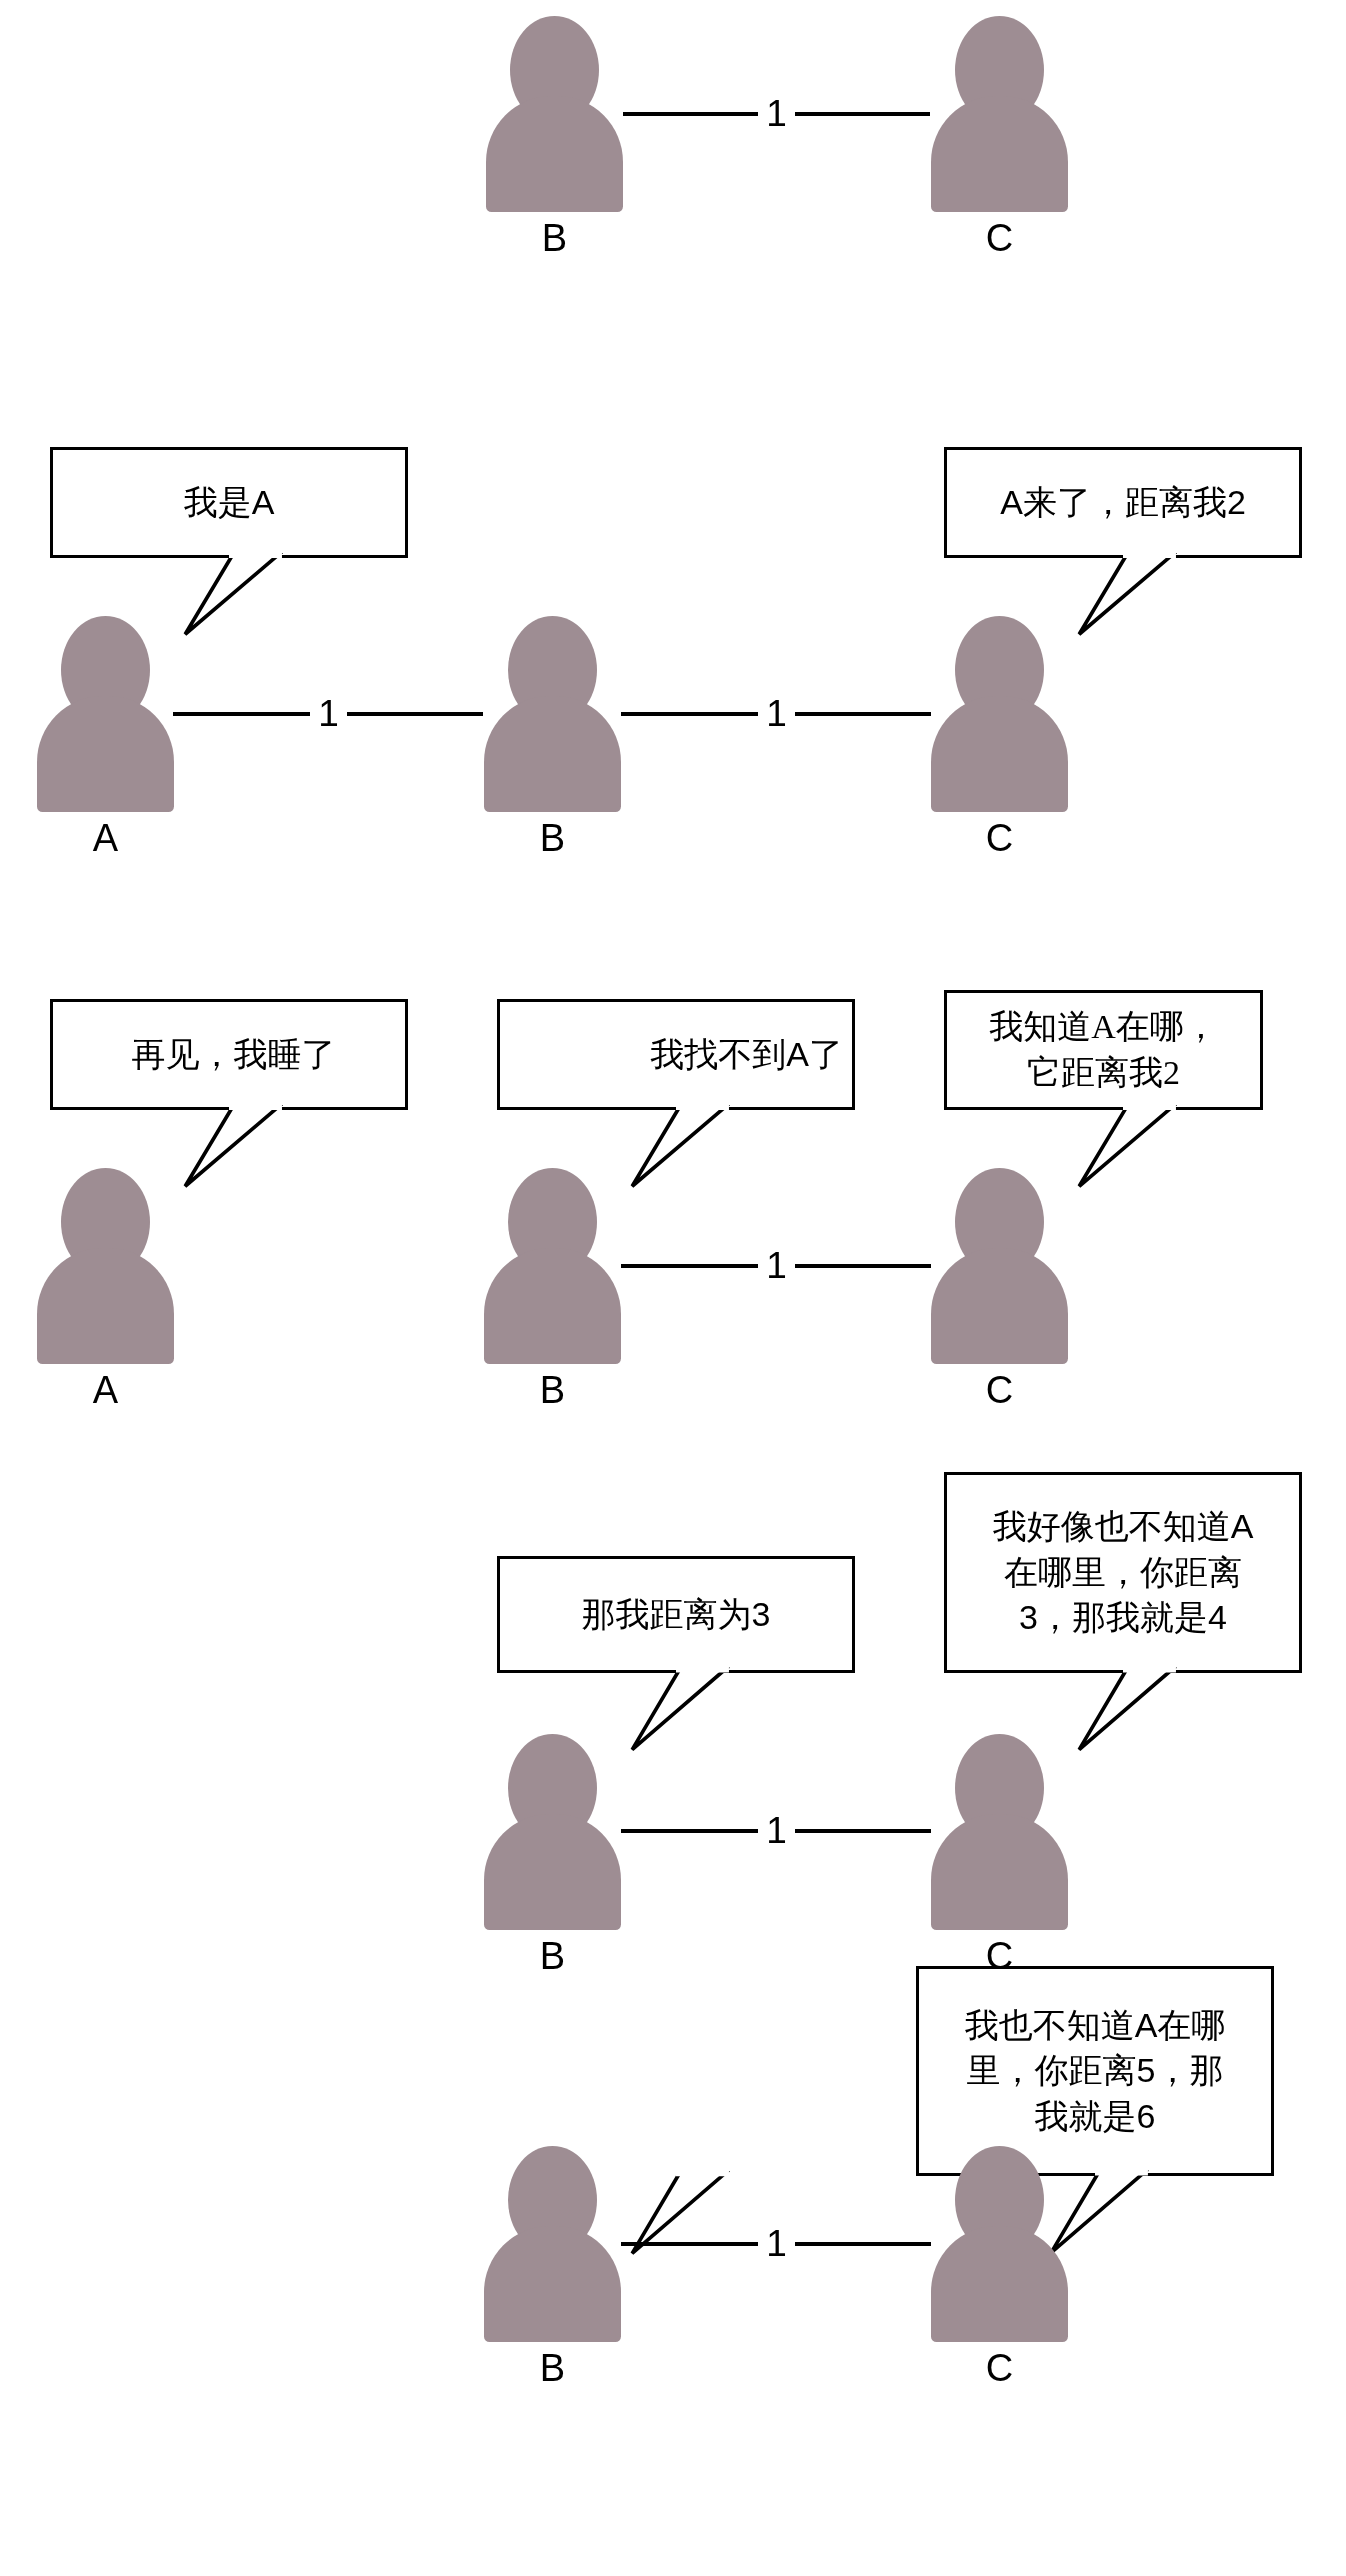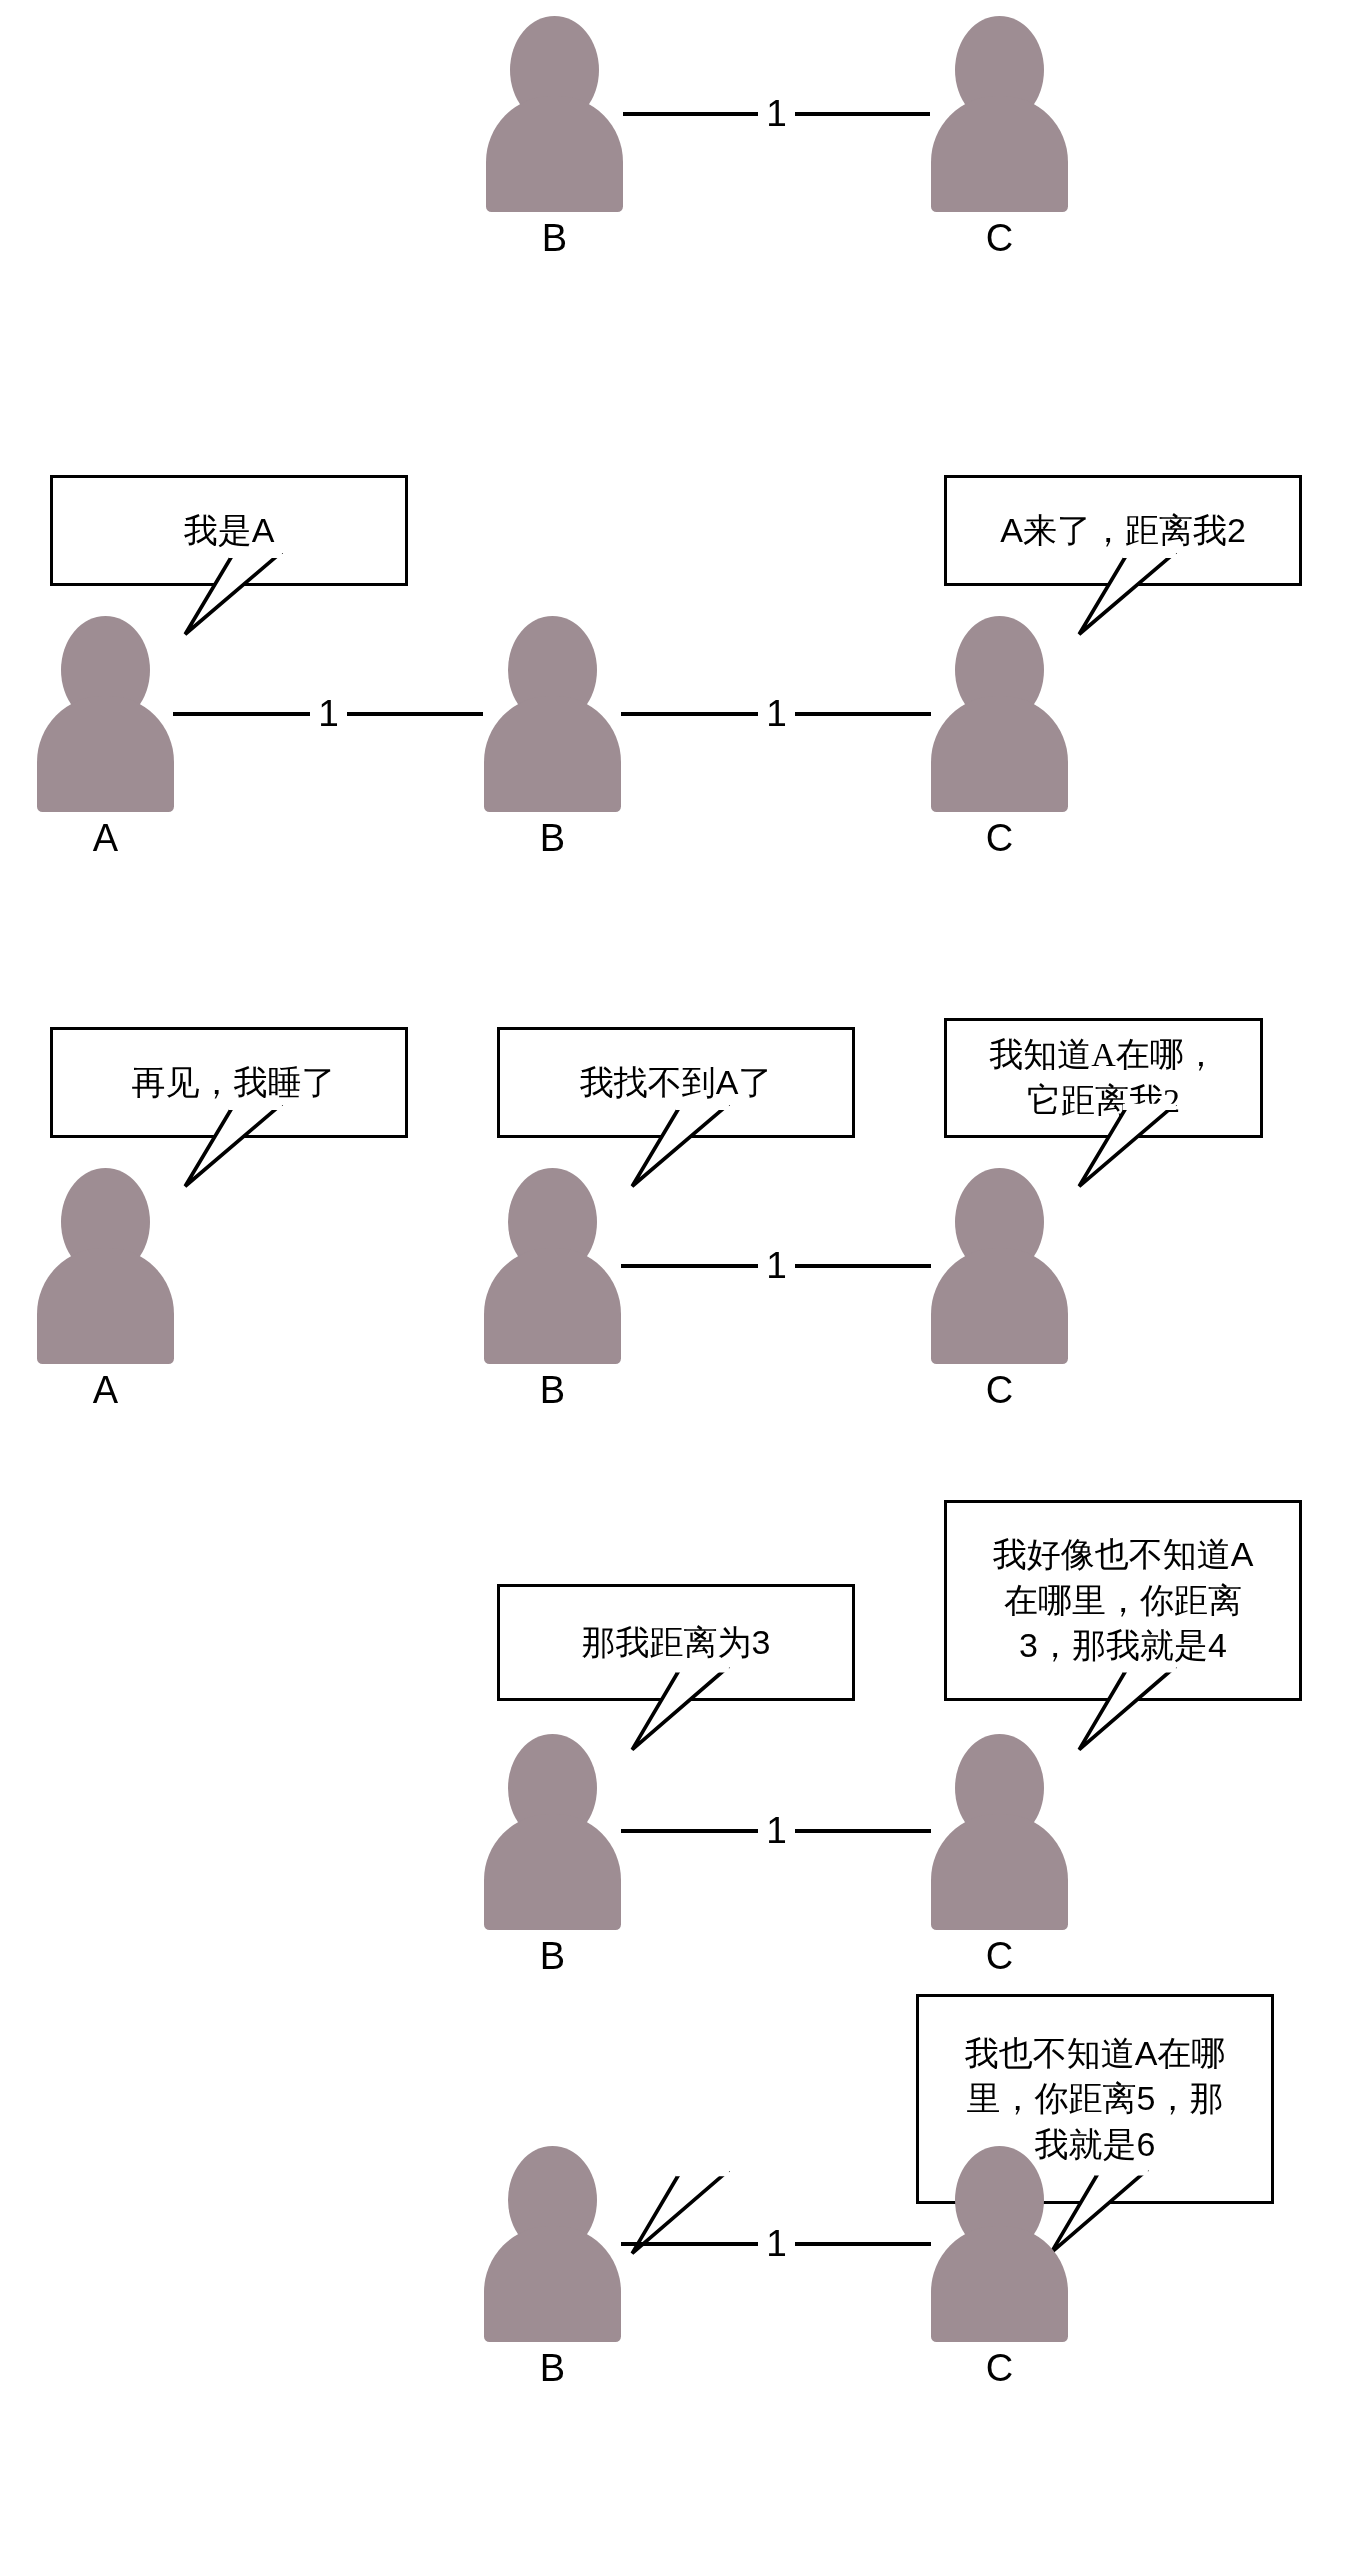--- a/index.html
+++ b/index.html
@@ -35,21 +35,20 @@
   }
 
   
   .bubble{position:absolute;}
   .bubble .box{
     position:absolute;left:0;top:0;
     border:3.7px solid #000;background:#fff;
     box-sizing:border-box;
     display:flex;align-items:center;justify-content:center;
     text-align:center;
-    margin-top:28px;
   }
   .bubble .box span{
     display:block;font-size:34px;line-height:1.34;color:#000;
     white-space:pre-line;padding:0 9px;
   }
   .bubble svg{position:absolute;left:0;top:0;overflow:visible;}
 
   
   .logo{position:absolute;left:27px;top:2418px;width:329px;height:100px;}
   .logo .mark{position:absolute;left:0;top:7.3px;width:75px;height:82px;}
@@ -129,21 +128,21 @@
   <div class="bubble" style="left:50px;top:999px;width:358px;height:201px;">
     <div class="box" style="width:358px;height:111px;padding-left:9px;">
       <span>再见，我睡了</span>
     </div>
     <svg width="358" height="201" viewBox="0 0 392 220">
       <polygon points="200,118 148,205 250,118" fill="#ffffff" stroke="#000000" stroke-width="4" stroke-linejoin="miter"></polygon>
       <line x1="196" y1="118" x2="254" y2="118" stroke="#ffffff" stroke-width="7"></line>
     </svg>
   </div>
   <div class="bubble" style="left:497px;top:999px;width:358px;height:201px;">
-    <div class="box" style="width:358px;height:111px;">
+    <div class="box" style="width:358px;height:111px;justify-content:flex-end;">
       <span>我找不到A了</span>
     </div>
     <svg width="358" height="201" viewBox="0 0 392 220">
       <polygon points="200,118 148,205 250,118" fill="#ffffff" stroke="#000000" stroke-width="4" stroke-linejoin="miter"></polygon>
       <line x1="196" y1="118" x2="254" y2="118" stroke="#ffffff" stroke-width="7"></line>
     </svg>
   </div>
   <div class="bubble" style="left:944px;top:990px;width:358px;height:210px;">
     <div class="box" style="width:319px;height:120px;font-family:Liberation Serif, serif;">
       <span>我知道A在哪，

